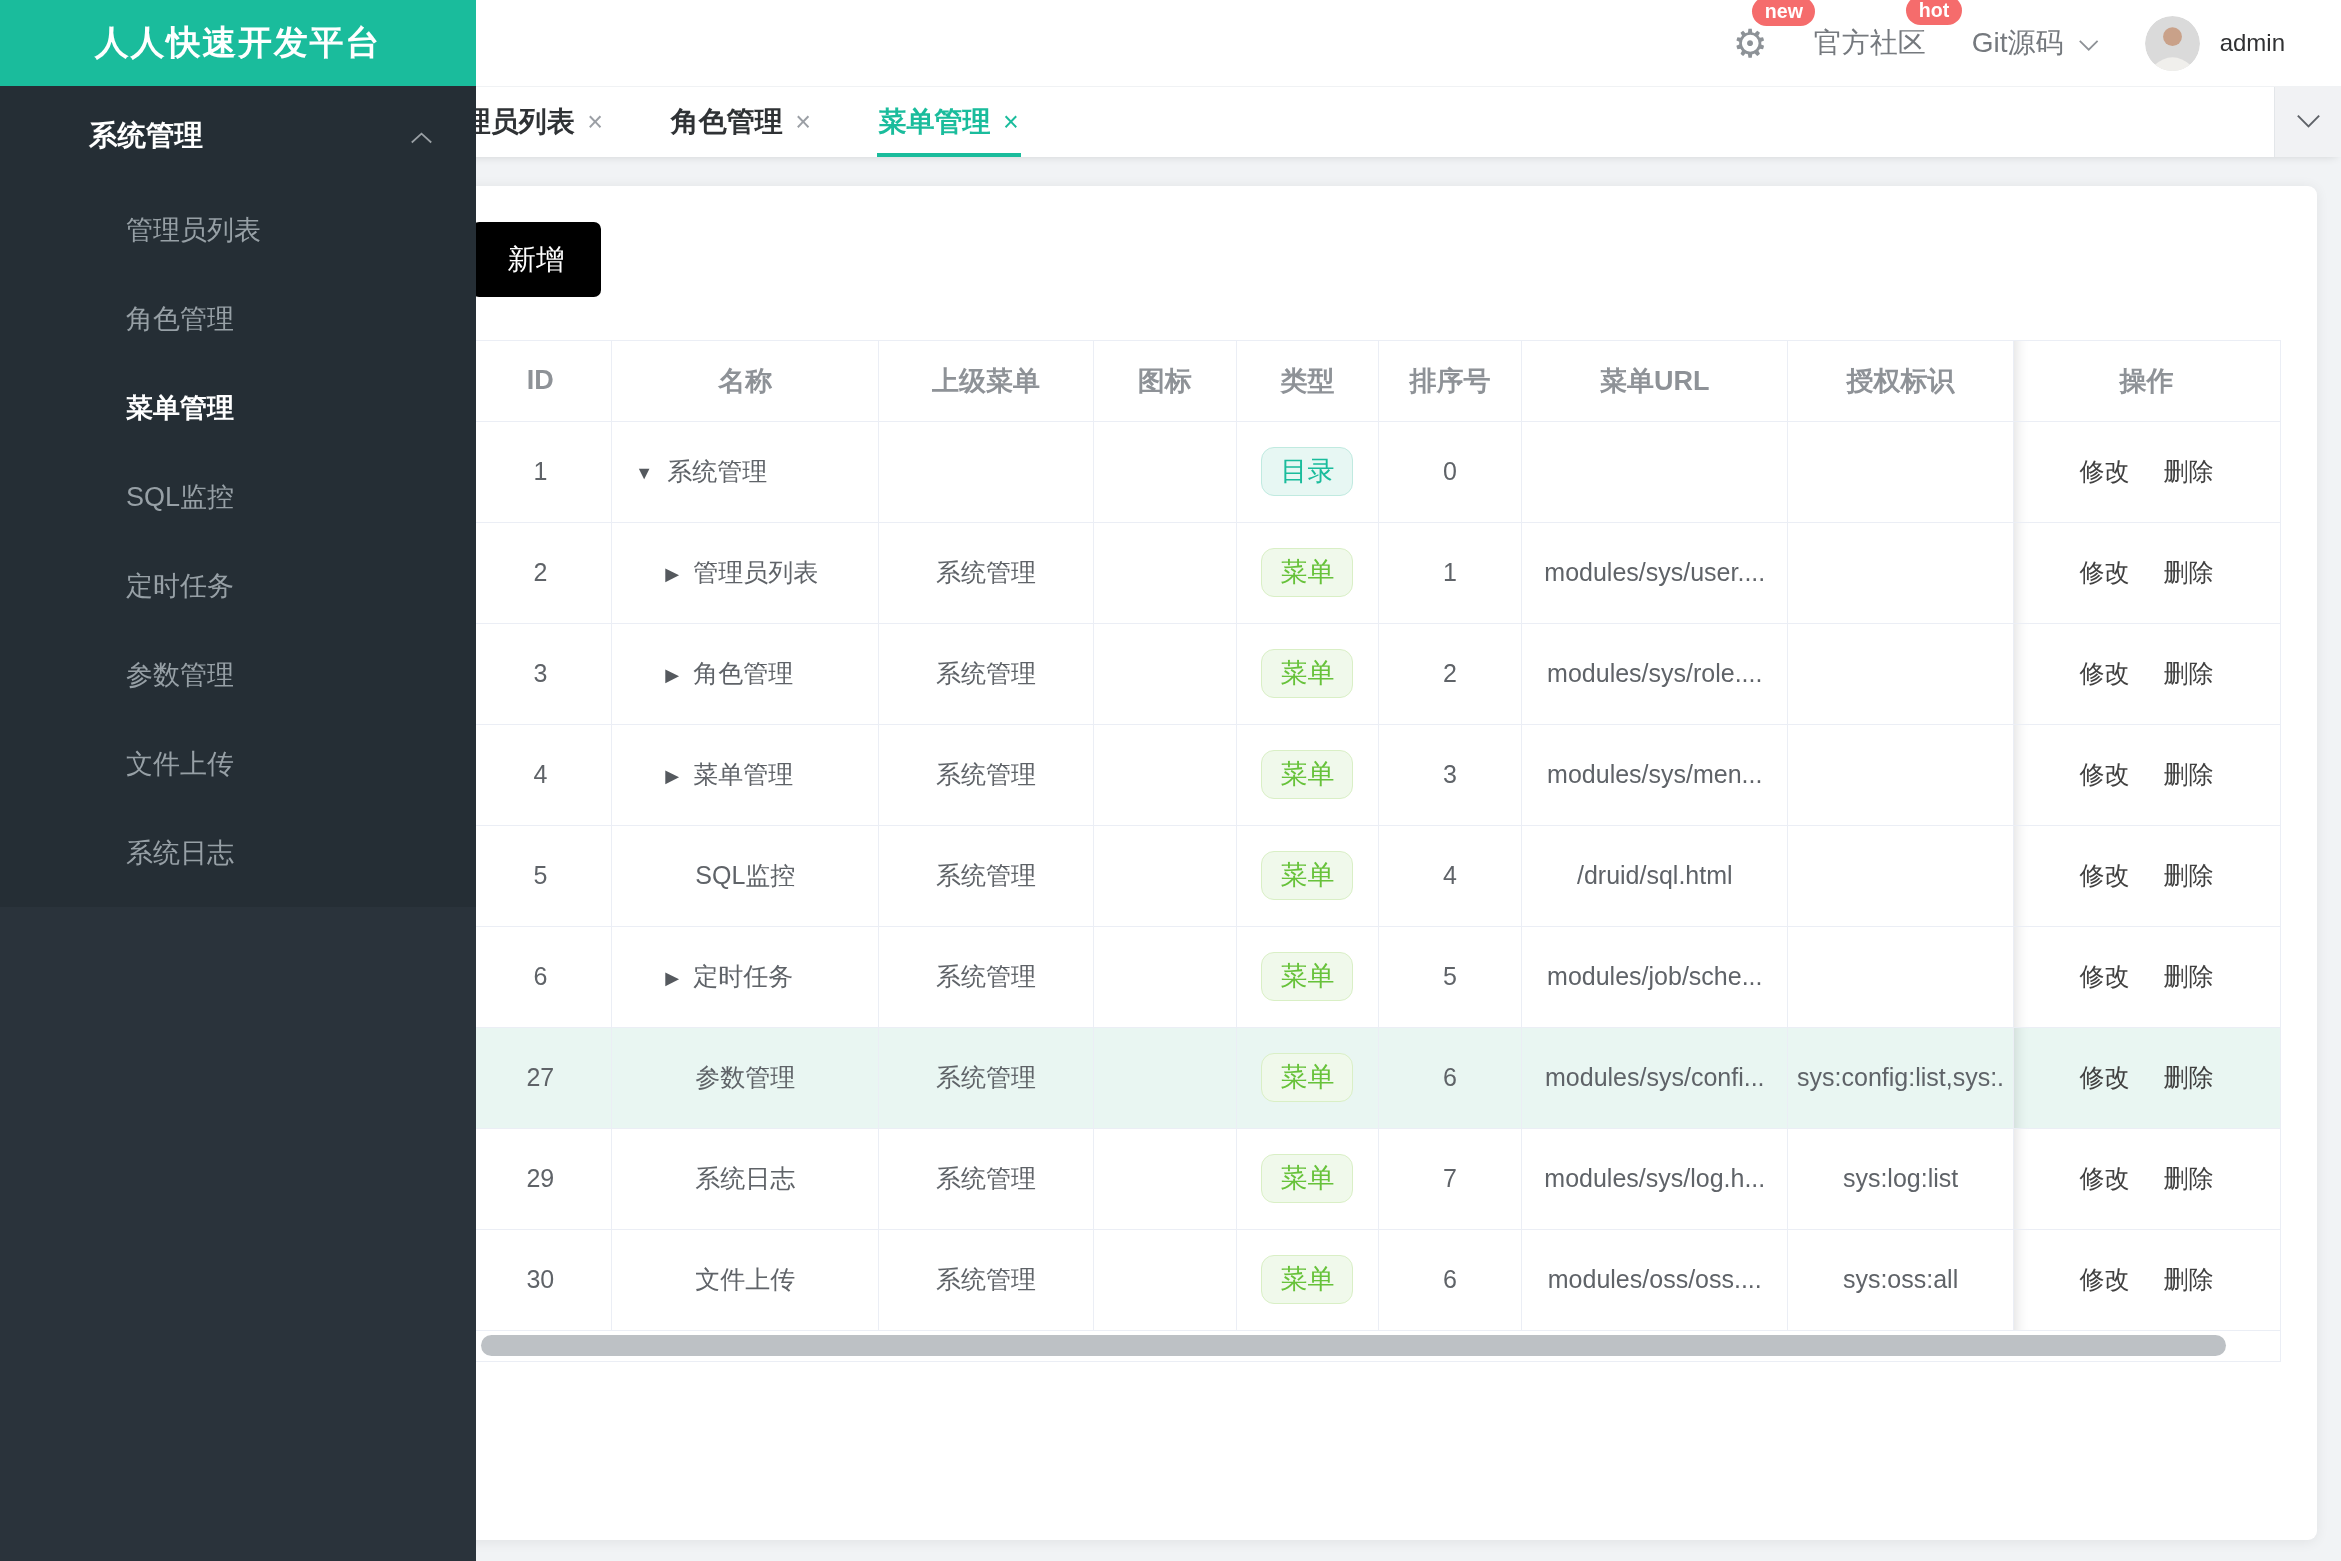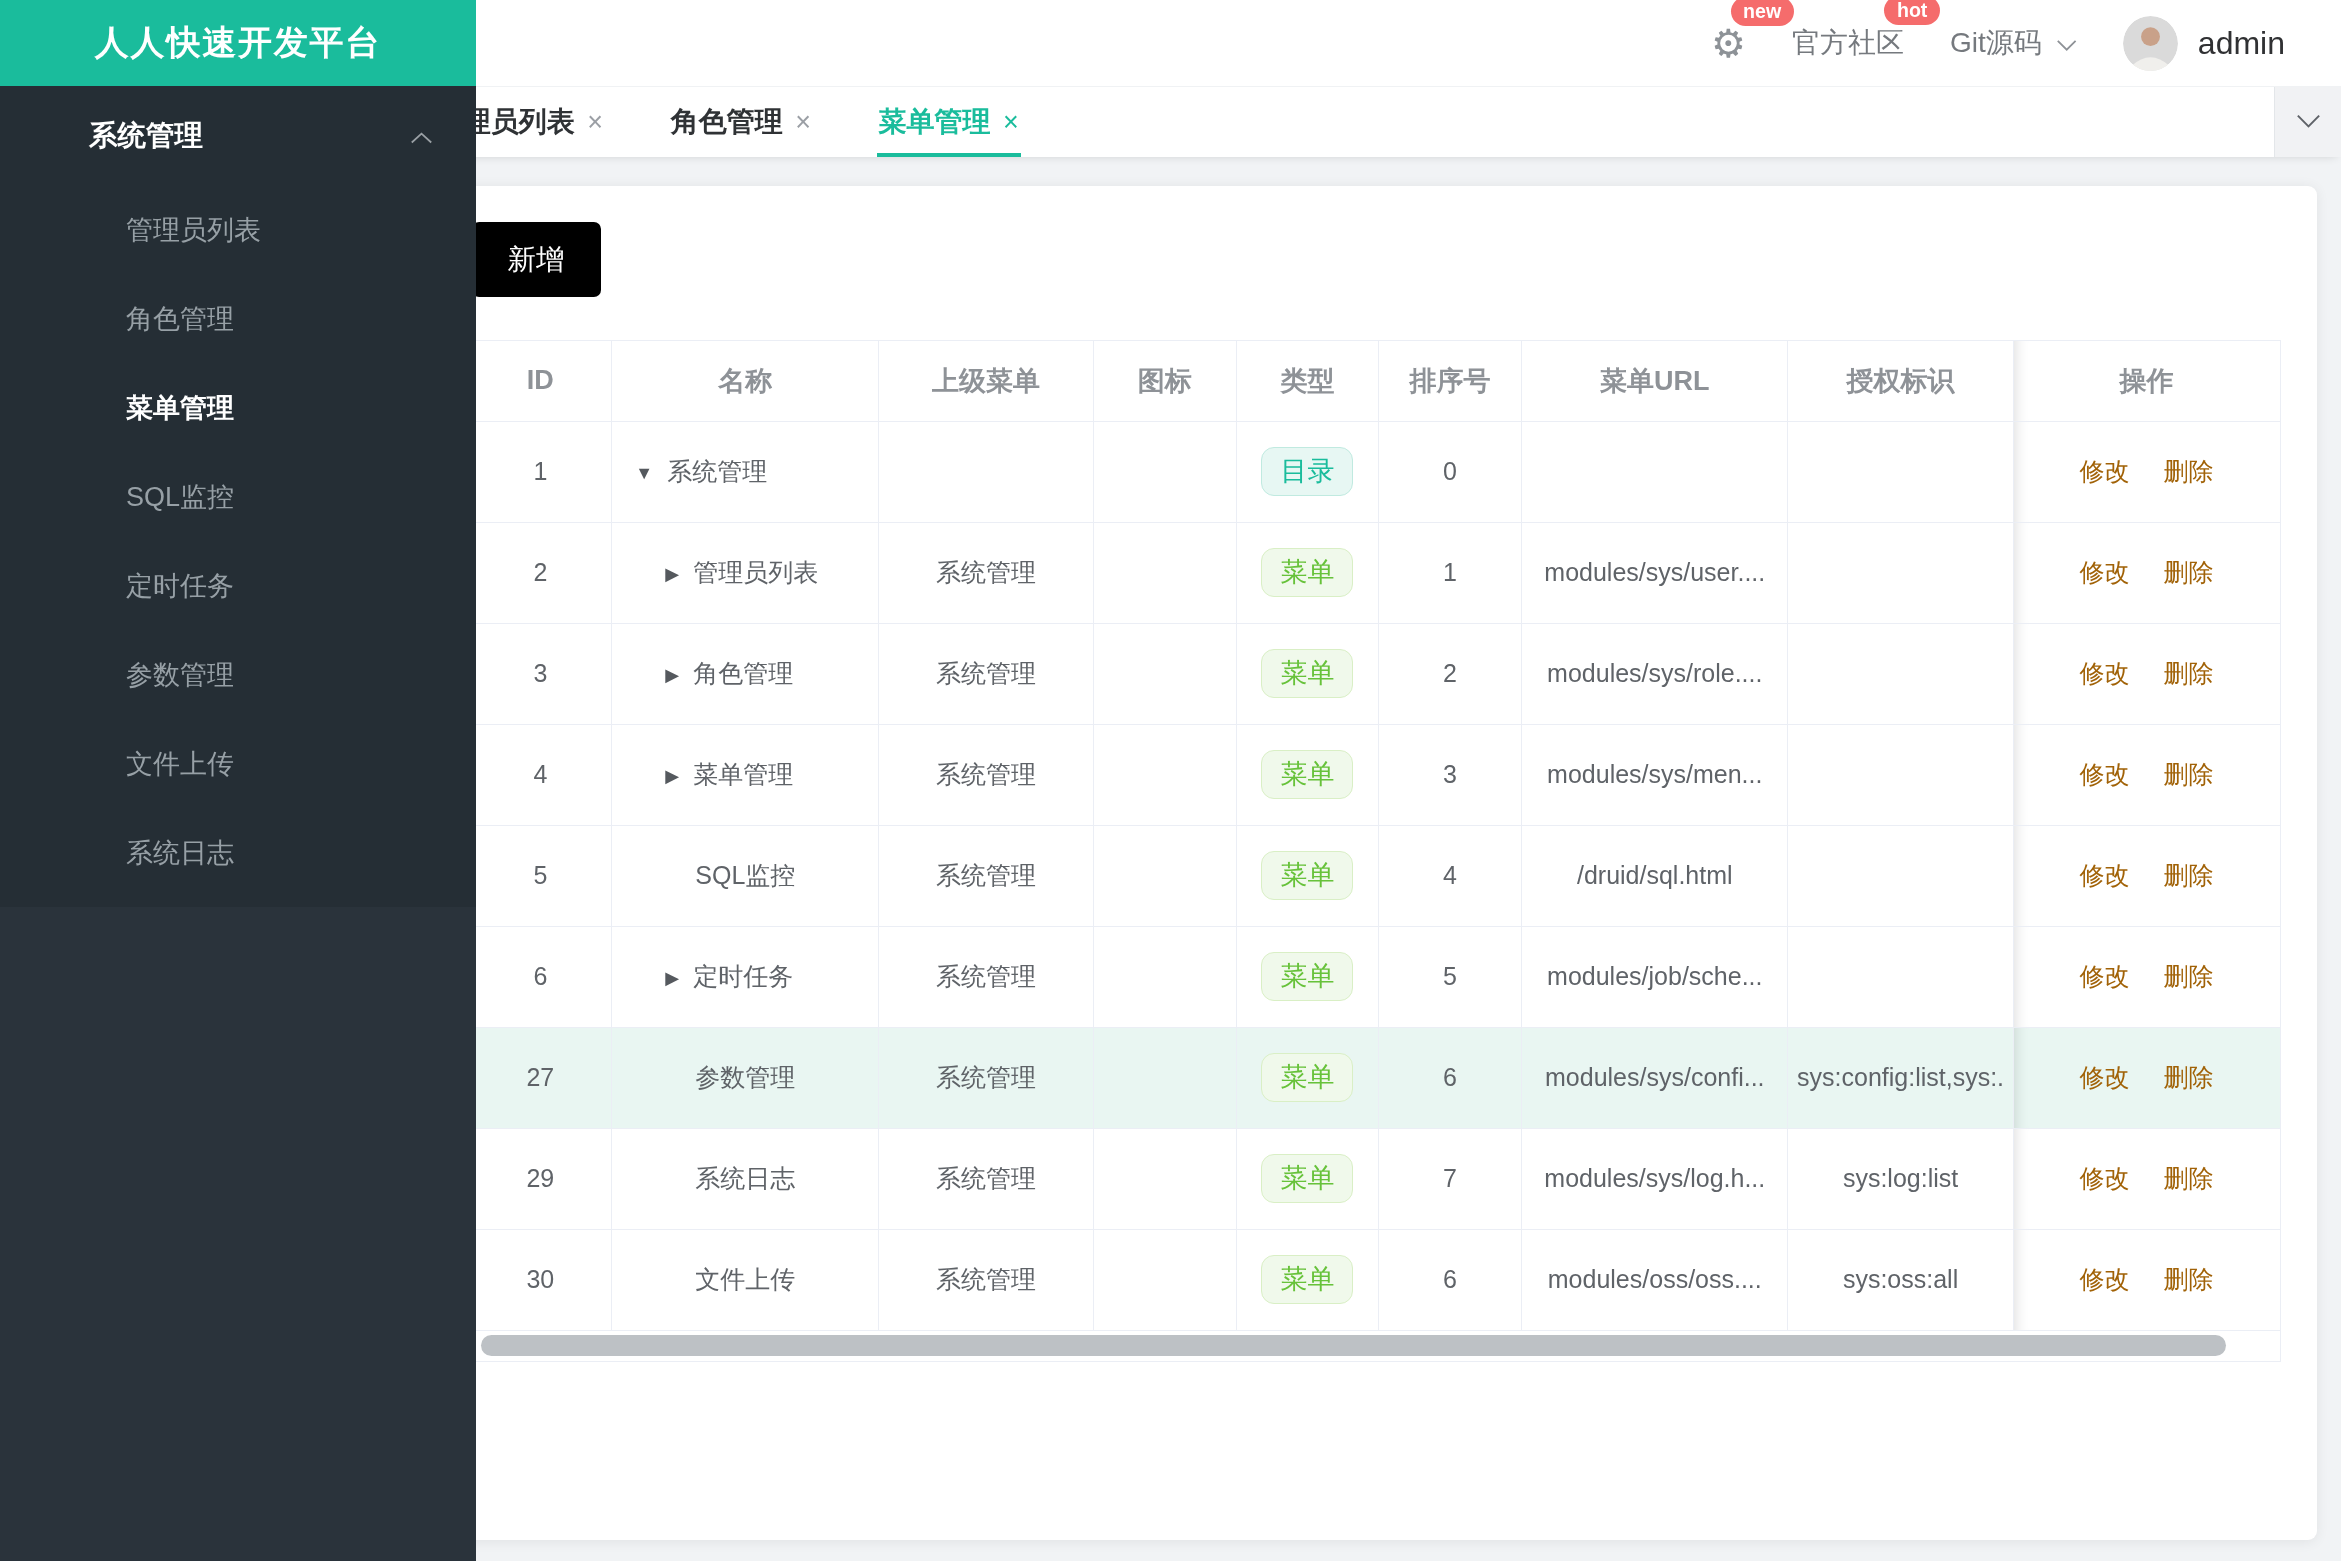--- a/index.html
+++ b/index.html
@@ -30,21 +30,21 @@
   .gear-wrap { position:relative; cursor:pointer; }
   .gear { font-size:39px; color:#8d9297; line-height:1; }
   .pill { position:absolute; background:#f56c6c; color:#fff; font-size:19.6px; font-weight:bold;
           padding:3.6px 12.5px; border-radius:890px; line-height:1.15; }
   .pill.new { left:19.6px; top:-27px; }
   .comm-wrap { position:relative; cursor:pointer; font-size:28px; color:#75797e; }
   .pill.hot { right:-36px; top:-28.5px; }
   .git-wrap { display:flex; align-items:center; gap:14.2px; cursor:pointer; font-size:28px; color:#75797e; }
   .user-wrap { display:flex; align-items:center; gap:19.6px; cursor:pointer; }
   .avatar { width:55px; height:55px; border-radius:50%; overflow:hidden; display:block; }
-  .admin-name { font-size:32px; color:#303133; }
+  .admin-name { font-size:24px; color:#303133; }
 
   
   .tabbar { position:absolute; left:403px; top:86px; width:1939px; height:71px; background:#fff;
             border-top:0.9px solid #f0f2f4; box-shadow:0 5.3px 9px -5.3px rgba(0,0,0,.14); z-index:3; }
   .tabs { display:flex; height:100%; padding-left:30px; gap:64px; }
   .tab { position:relative; display:flex; align-items:center; gap:12.5px; font-size:28px; color:#2f3235;
          font-weight:bold; cursor:pointer; padding:0 1.8px; }
   .tab .tab-close { font-size:27px; font-weight:normal; color:#9b9fa5; }
   .tab.active { color:#1abc9c; }
   .tab.active .tab-close { color:#1abc9c; }
@@ -66,21 +66,21 @@
   th:last-child, td:last-child { border-right:none; }
   thead th { height:80px; font-size:27px; color:#8e9297; font-weight:bold; background:#fff;text-align:center; }
   tbody td { height:101px; font-size:25px; color:#5f6368; background:#fff; }
   tr.hl td { background:#e9f6f2; }
   td.name.lvl0 { text-align:left; padding-left:23px; }
   td.name.lvl1 { text-align:left; padding-left:53px; }
   .arrow { font-size:18px; color:#55595e; margin-right:14.2px; vertical-align:middle; }
   .tag { display:inline-block; padding:9px 18px; font-size:27px; border-radius:13px; line-height:1.1; }
   .tag-dir  { color:#1abc9c; background:#e7f7f3; border:0.9px solid #c0eae0; }
   .tag-menu { color:#67c23a; background:#f0f9eb; border:0.9px solid #d9efc5; }
-  .op-link { color:#a16207; cursor:pointer; margin:12px 17px; }
+  .op-link { color:#404040; cursor:pointer; margin:12px 17px; }
   th.col-op, td.col-op { box-shadow:inset 16px 0 14.2px -14.2px rgba(0,0,0,.13); }
 
   .hscroll { position:relative; height:30px; background:#fff; }
   .hscroll .thumb { position:absolute; left:11.6px; top:4.5px; width:1745px; height:21.4px;
                     background:#bdc1c5; border-radius:10.7px; cursor:pointer; }
 </style>
 </head>
 <body>
 
 <div class="app">

